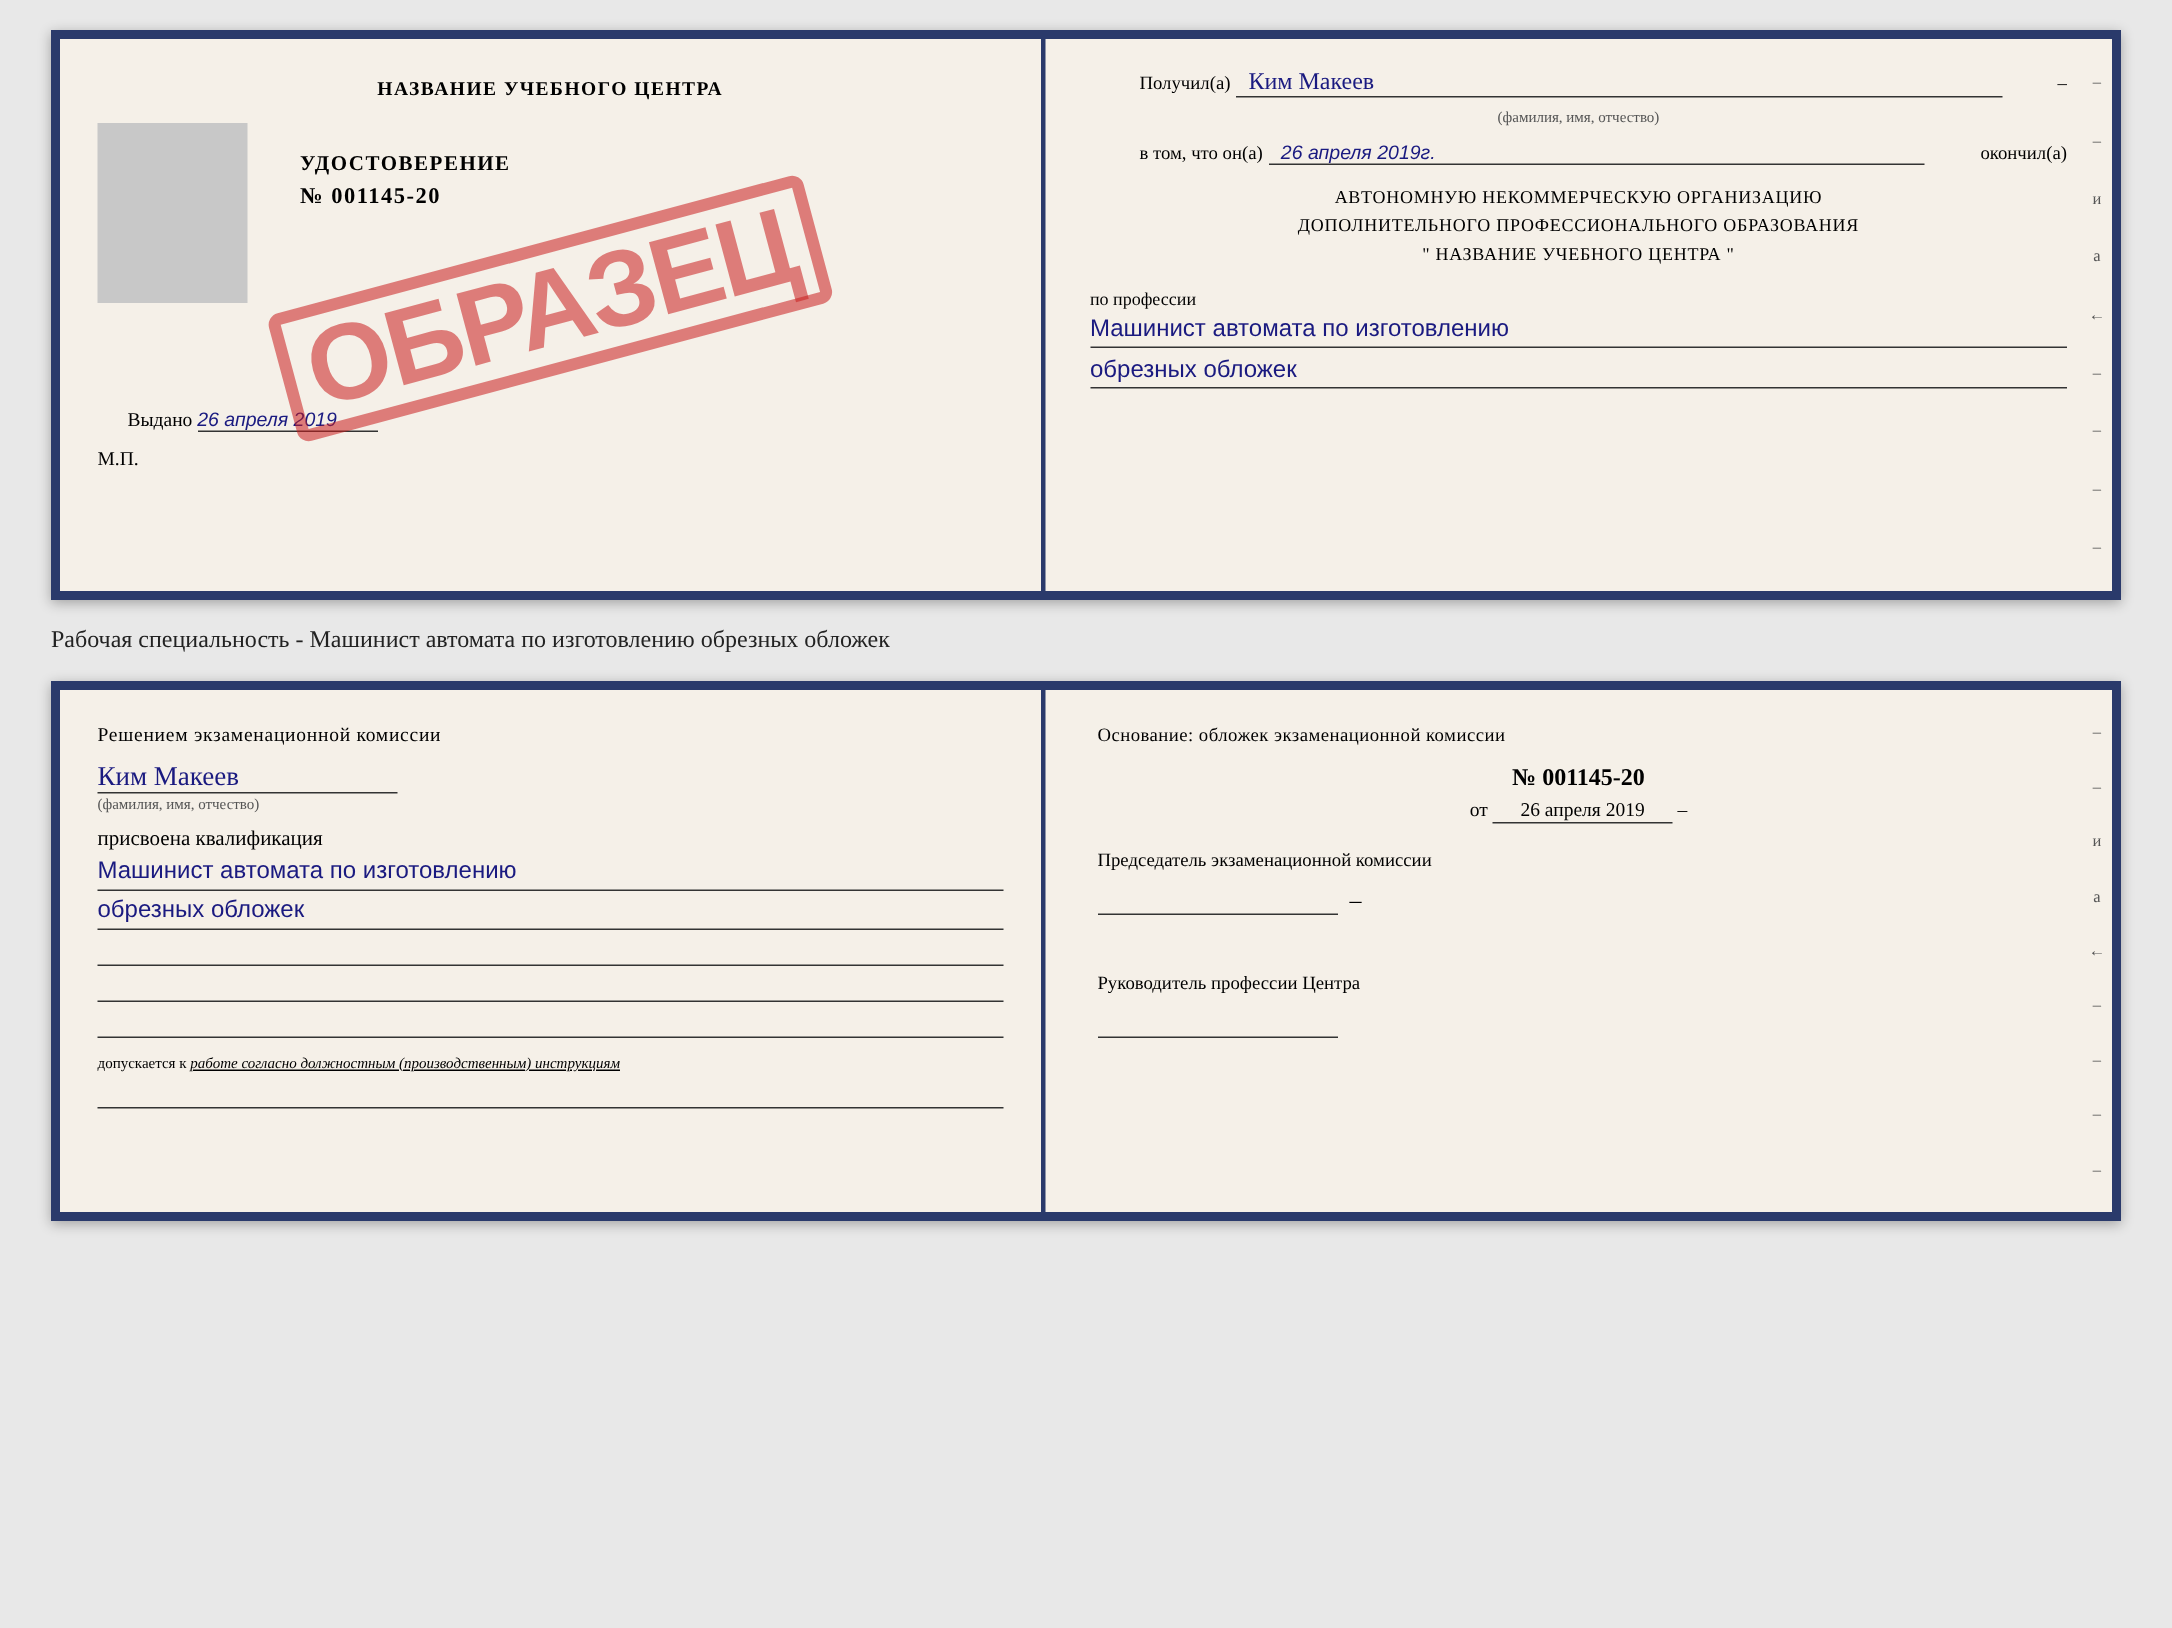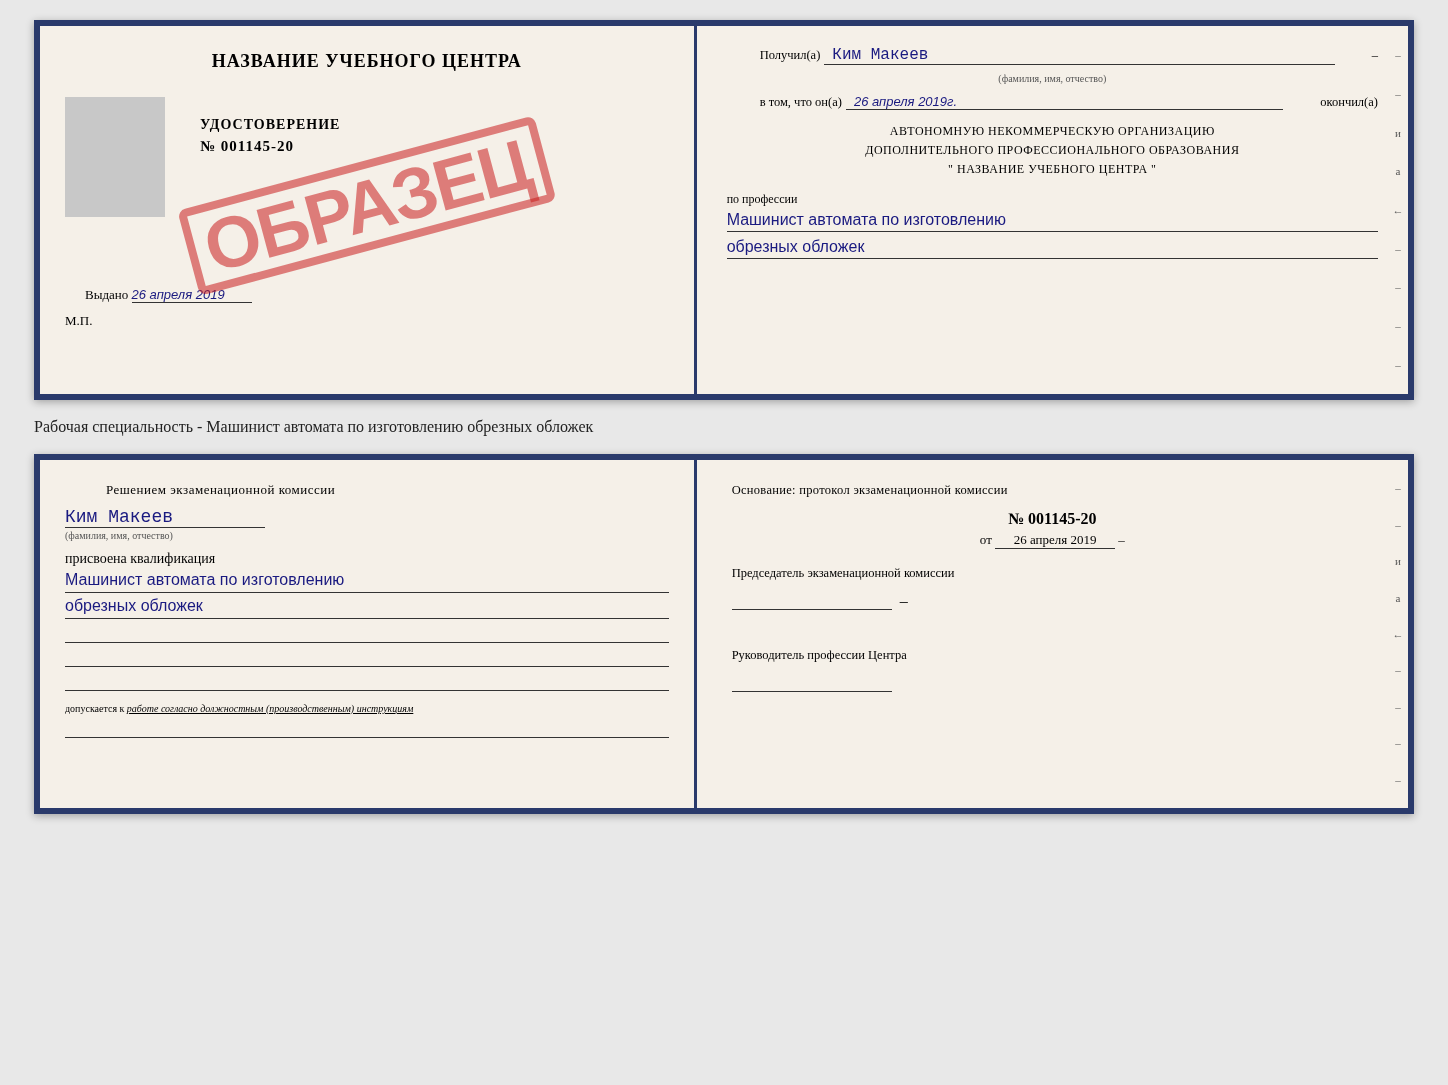--- a/index.html
+++ b/index.html
@@ -35,25 +35,25 @@
 
     .doc-right {
       width: 52%;
       padding: 20px 30px;
       position: relative;
     }
 
     
     .cert-title {
       text-align: center;
-      font-size: 18px;
+      font-size: 13px;
       font-weight: bold;
       letter-spacing: 1px;
       text-transform: uppercase;
-      margin-bottom: 25px;
+      margin-bottom: 15px;
       margin-top: 5px;
     }
 
     .cert-photo-area {
       width: 100px;
       height: 120px;
       background: #c8c8c8;
       float: left;
       margin-right: 15px;
       margin-bottom: 10px;
@@ -163,21 +163,21 @@
       display: block;
     }
 
     .handwritten {
       font-family: 'Comic Sans MS', cursive, sans-serif;
       font-style: italic;
       color: #1a1a80;
     }
 
     .handwritten-name {
-      font-family: Liberation Mono, monospace;
+      font-family: Liberation Serif, serif;
       color: #1a1a80;
       font-size: 16px;
     }
 
     .underline-field {
       border-bottom: 1px solid #333;
       display: inline-block;
       min-width: 120px;
     }
 
@@ -225,21 +225,20 @@
       width: 52%;
       padding: 20px 35px;
       position: relative;
     }
 
     .bottom-text {
       font-size: 13px;
       text-align: justify;
       line-height: 1.6;
       letter-spacing: 0.3px;
-      margin-left: 41px;
     }
 
     .profession-cursive {
       font-family: 'Comic Sans MS', cursive, sans-serif;
       color: #1a1a80;
       font-size: 16px;
       display: block;
       margin-top: 4px;
       border-bottom: 1px solid #333;
       padding-bottom: 3px;
@@ -385,21 +384,21 @@
     <span class="blank-line"></span>
 
     <div class="dopusk-text">
       <span>допускается к</span>
       <span class="italic-underline">работе согласно должностным (производственным) инструкциям</span>
     </div>
     <span class="blank-line"></span>
   </div>
 
   <div class="bottom-right">
-    <div class="bottom-right-label">Основание: протокол экзаменационной комиссии</div>
+    <div class="bottom-right-label">Основание: обложек экзаменационной комиссии</div>
 
     <div class="protocol-num">№  001145-20</div>
     <div class="protocol-date">
       <span>от</span>
       <span class="underline-field" style="padding: 0 6px;">26 апреля 2019</span>
       <span>–</span>
     </div>
 
     <div class="chairman-block">
       <div class="chairman-label">

